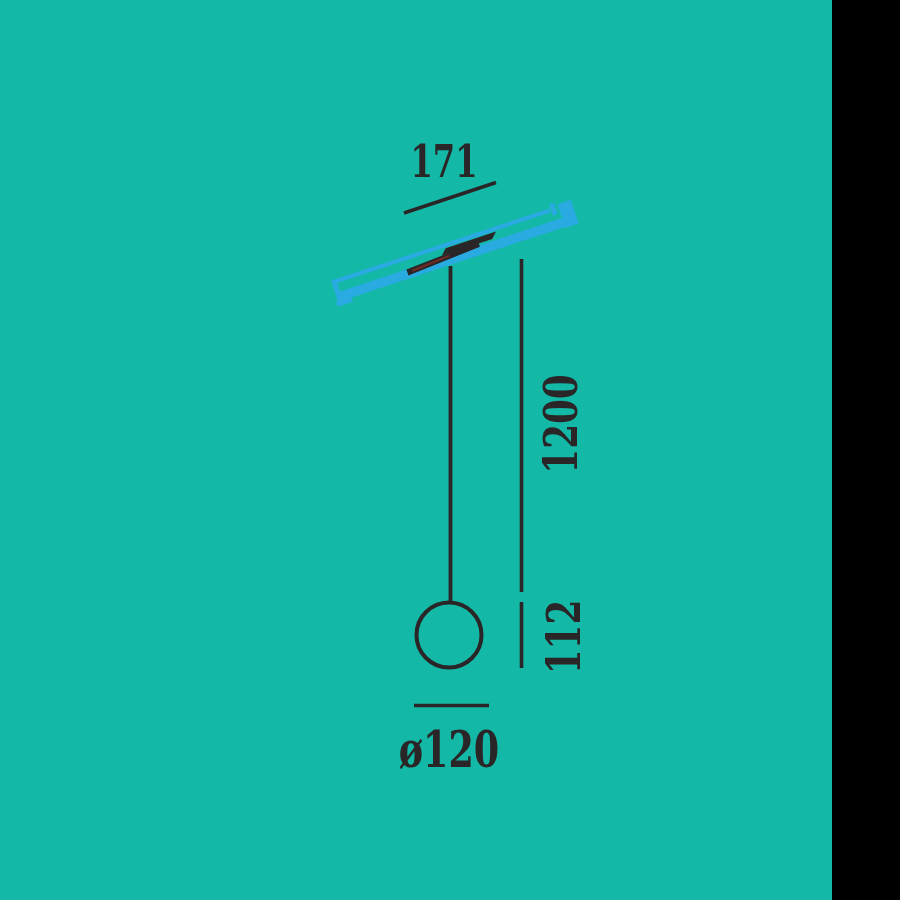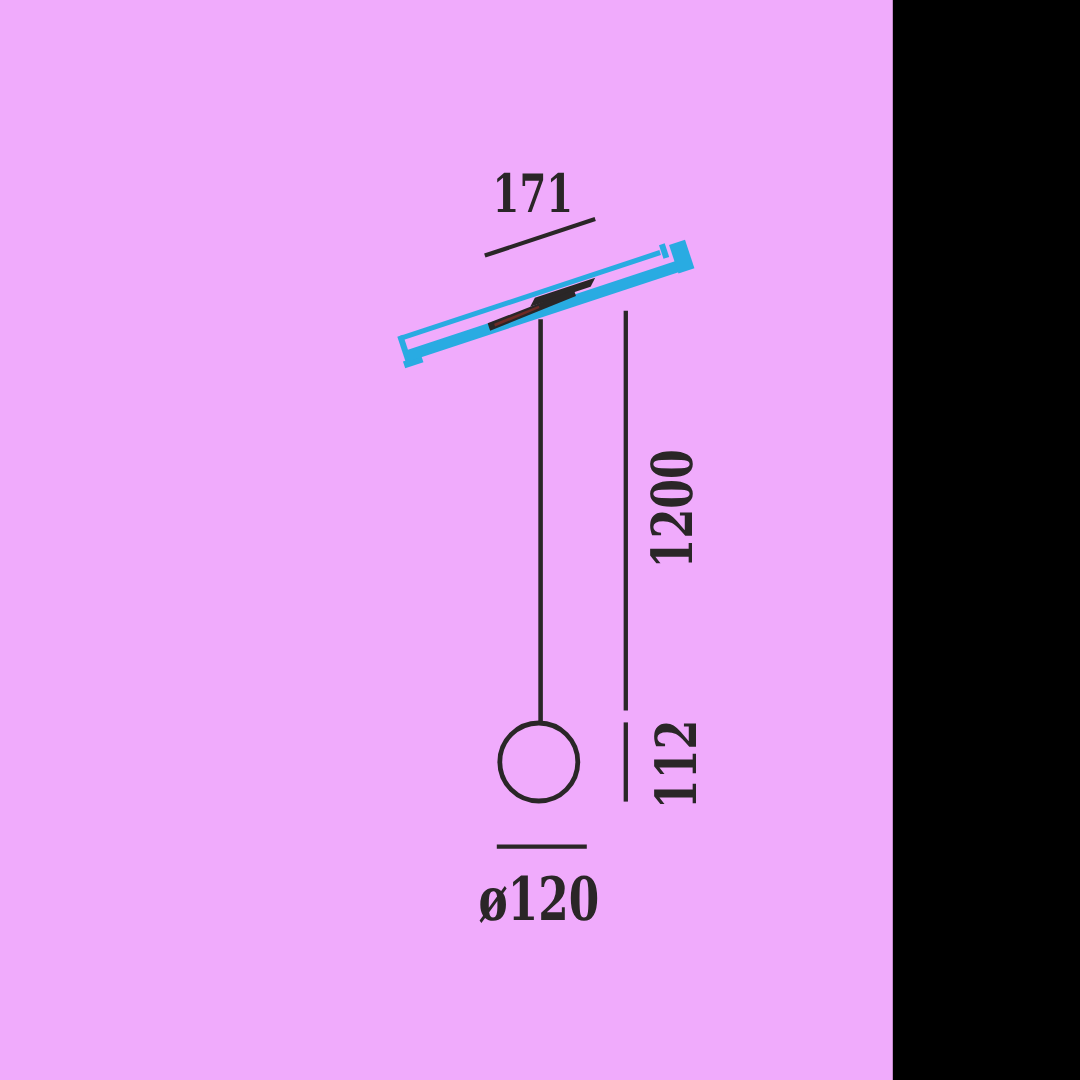--- a/index.html
+++ b/index.html
@@ -2,23 +2,23 @@
 <html><head>
 <meta charset="utf-8">
 <style>
   html, body {
     margin: 0;
     padding: 0;
     background: #000000;
   }
   .stage {
     position: relative;
-    width: 744px;
+    width: 832px;
     height: 900px;
-    background: #f0abfc;
+    background: #14b8a6;
     overflow: hidden;
   }
   svg { display: block; }
   .dim-text {
     font-family: "DejaVu Serif", "Liberation Serif", serif;
     font-weight: bold;
     fill: #2A2627;
   }
   .ink-stroke {
     stroke: #2A2627;

